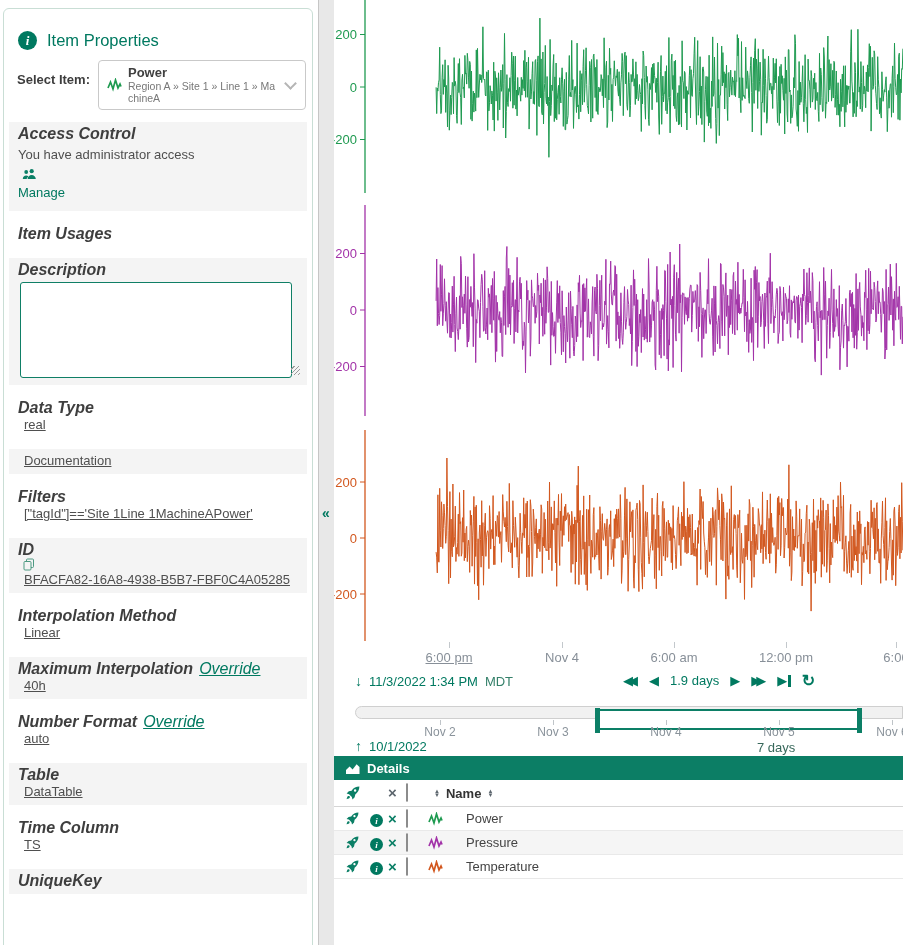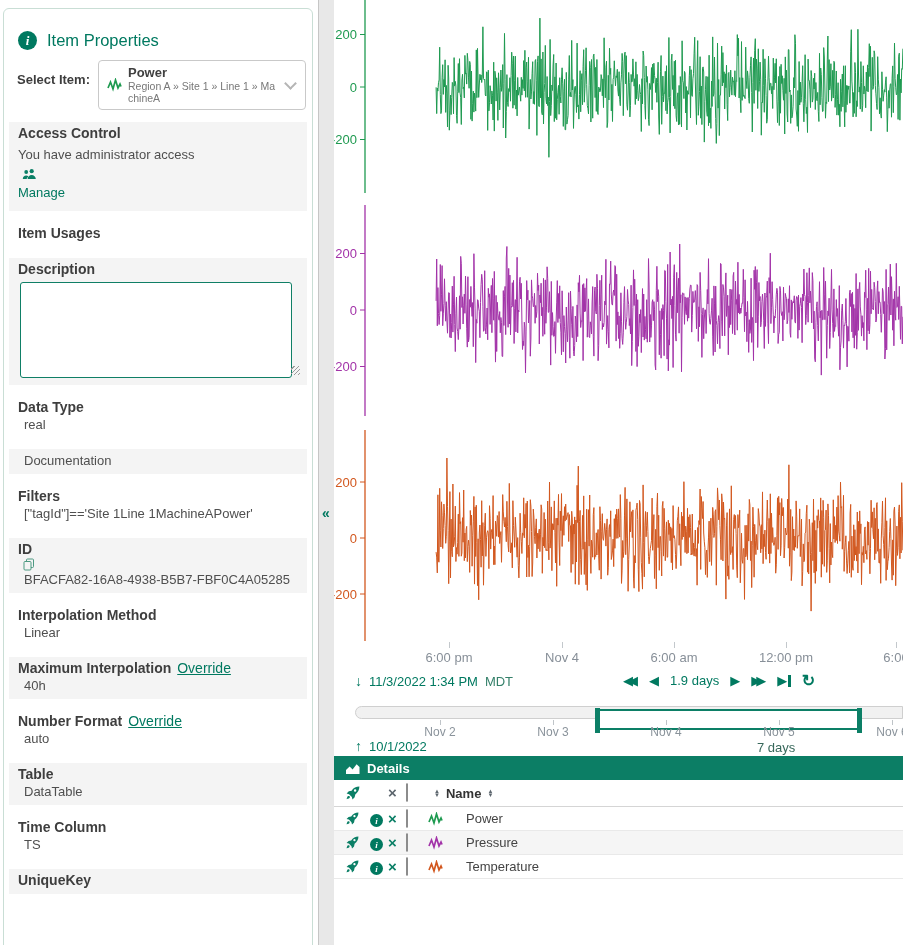--- a/index.html
+++ b/index.html
@@ -20,22 +20,22 @@
   .select-label { font-size:13px; font-weight:bold; color:#3d3d3d; padding-top:12px; white-space:nowrap; }
   .dropdown { flex:1; display:flex; align-items:center; gap:6px; border:1px solid #c9c9c9;
     border-radius:4px; background:#fff; padding:5px 6px 5px 8px; min-height:44px; cursor:pointer; }
   .dd-text { flex:1; }
   .dd-name { font-size:13px; font-weight:bold; color:#404040; line-height:14px; }
   .dd-path { font-size:10.5px; color:#777; line-height:12px; width:152px; word-break:break-all; }
   .chev { width:9px; height:9px; border-right:2px solid #b5b5b5; border-bottom:2px solid #b5b5b5;
     transform:rotate(45deg); margin:-4px 4px 0 0; flex:0 0 auto; }
   .sec { margin:0 5px 11px 5px; padding:3px 9px 5px 9px; }
   .sec.shaded { background:#f4f4f4; }
-  .sec-label { font-size:14px; font-weight:bold; color:#3e3e3e; line-height:17px; }
-  .sec-value { font-size:13px; color:#4f4f4f; line-height:17px; padding-left:6px; word-break:break-all; min-height:4px; }
+  .sec-label { font-size:16px; font-weight:bold; color:#3e3e3e; line-height:17px;font-style:italic; }
+  .sec-value { font-size:13px; color:#4f4f4f; line-height:17px; padding-left:6px; word-break:break-all; min-height:4px;text-decoration:underline; }
   .sec-text { font-size:13px; color:#4f4f4f; line-height:26px; }
   .sec-text.indent { padding-left:6px; }
   .glink { color:#007960; text-decoration:none; cursor:pointer; }
   .glink.underline { text-decoration:underline; }
   .desc-textarea { display:block; width:272px; height:96px; margin:4px 0 2px 2px; border:1px solid #0f7f66;
     border-radius:3px; background:#fff; resize:none; position:relative; }
   .resize-grip { position:absolute; right:12px; margin-top:-14px; width:9px; height:9px;
     background:repeating-linear-gradient(135deg, transparent 0 2px, #9a9a9a 2px 3px); }
   .inline-icon { display:inline-block; vertical-align:-2px; }
 
@@ -222,21 +222,21 @@
           <line x1="26" x2="31" y1="108" y2="108" stroke="#d2571e" stroke-width="1"></line>
           <text x="23" y="112.5" text-anchor="end" font-size="13" fill="#d2571e">0</text>
           <line x1="26" x2="31" y1="164" y2="164" stroke="#d2571e" stroke-width="1"></line>
           <text x="23" y="168.5" text-anchor="end" font-size="13" fill="#d2571e">-200</text>
           <polyline points="102.1,122.1 102.7,127.1 103.3,142.9 103.9,64.8 104.5,131.8 105.1,132.2 105.7,58.3 106.3,100.2 106.9,117.0 107.5,71.8 108.1,85.4 108.7,118.5 109.3,98.6 109.9,74.1 110.5,82.8 111.1,95.7 111.7,113.3 112.3,106.3 112.9,28.0 113.5,76.3 114.1,100.6 114.7,153.7 115.3,111.1 115.9,61.6 116.5,147.9 117.1,89.1 117.7,121.4 118.3,126.8 118.9,54.0 119.5,116.9 120.1,114.3 120.7,106.2 121.3,76.1 121.9,131.5 122.5,117.6 123.1,124.2 123.7,112.3 124.3,84.1 124.9,126.4 125.5,62.6 126.1,93.7 126.7,91.7 127.3,126.2 127.9,123.0 128.5,87.7 129.1,112.2 129.7,60.0 130.3,130.7 130.9,103.0 131.5,127.8 132.1,99.6 132.7,96.4 133.3,131.6 133.9,116.3 134.5,110.2 135.1,116.6 135.7,142.4 136.3,80.5 136.9,95.2 137.5,85.0 138.1,136.2 138.7,105.2 139.3,91.8 139.9,66.4 140.5,154.1 141.1,76.9 141.7,126.5 142.3,75.2 142.9,112.6 143.5,155.6 144.1,108.8 144.7,169.8 145.3,103.0 145.9,95.0 146.5,109.6 147.1,137.2 147.7,70.7 148.3,125.9 148.9,92.6 149.5,155.2 150.1,117.0 150.7,95.2 151.3,83.2 151.9,126.4 152.5,107.8 153.1,102.8 153.7,100.7 154.3,103.2 154.9,138.7 155.5,75.7 156.1,88.4 156.7,119.1 157.3,102.1 157.9,99.4 158.5,108.5 159.1,65.6 159.7,134.7 160.3,116.0 160.9,134.7 161.5,91.0 162.1,95.0 162.7,106.3 163.3,85.5 163.9,88.3 164.5,107.1 165.1,81.5 165.7,113.5 166.3,105.2 166.9,101.6 167.5,132.3 168.1,103.0 168.7,64.6 169.3,81.9 169.9,91.7 170.5,97.0 171.1,87.4 171.7,98.4 172.3,111.7 172.9,71.3 173.5,96.6 174.1,115.2 174.7,121.9 175.3,53.4 175.9,102.1 176.5,123.0 177.1,121.6 177.7,112.8 178.3,137.9 178.9,70.7 179.5,95.6 180.1,106.1 180.7,117.3 181.3,87.2 181.9,98.0 182.5,114.0 183.1,127.2 183.7,107.6 184.3,135.6 184.9,147.9 185.5,127.1 186.1,83.2 186.7,102.5 187.3,111.6 187.9,123.5 188.5,102.9 189.1,105.4 189.7,67.8 190.3,107.8 190.9,84.4 191.5,98.1 192.1,73.3 192.7,147.0 193.3,71.0 193.9,127.5 194.5,115.3 195.1,146.8 195.7,116.3 196.3,69.7 196.9,76.1 197.5,101.7 198.1,146.5 198.7,133.0 199.3,79.1 199.9,87.1 200.5,106.5 201.1,113.7 201.7,97.8 202.3,88.9 202.9,128.0 203.5,103.3 204.1,118.9 204.7,102.5 205.3,99.1 205.9,121.6 206.5,104.9 207.1,74.8 207.7,79.0 208.3,143.3 208.9,107.4 209.5,116.0 210.1,82.5 210.7,117.7 211.3,89.2 211.9,120.4 212.5,119.6 213.1,121.0 213.7,71.0 214.3,112.8 214.9,129.9 215.5,52.0 216.1,118.1 216.7,109.0 217.3,76.9 217.9,140.7 218.5,93.8 219.1,94.0 219.7,99.8 220.3,70.9 220.9,102.2 221.5,133.0 222.1,88.2 222.7,156.3 223.3,88.0 223.9,95.1 224.5,64.4 225.1,112.1 225.7,135.5 226.3,81.1 226.9,100.7 227.5,63.6 228.1,116.5 228.7,95.0 229.3,85.8 229.9,105.3 230.5,76.7 231.1,91.1 231.7,74.1 232.3,89.7 232.9,87.0 233.5,84.5 234.1,82.6 234.7,111.5 235.3,84.5 235.9,94.9 236.5,95.8 237.1,142.5 237.7,81.3 238.3,89.9 238.9,134.2 239.5,94.3 240.1,104.0 240.7,86.9 241.3,154.2 241.9,90.0 242.5,132.0 243.1,55.3 243.7,92.6 244.3,36.1 244.9,154.7 245.5,91.5 246.1,80.4 246.7,129.6 247.3,144.6 247.9,117.8 248.5,85.4 249.1,119.2 249.7,65.9 250.3,144.4 250.9,111.9 251.5,125.0 252.1,154.9 252.7,79.2 253.3,160.4 253.9,109.5 254.5,79.7 255.1,116.1 255.7,65.0 256.3,125.9 256.9,143.4 257.5,110.2 258.1,113.6 258.7,127.2 259.3,84.7 259.9,77.6 260.5,129.4 261.1,125.4 261.7,126.5 262.3,102.8 262.9,125.0 263.5,105.1 264.1,99.5 264.7,125.8 265.3,140.2 265.9,76.7 266.5,90.7 267.1,149.1 267.7,101.9 268.3,83.7 268.9,108.1 269.5,110.3 270.1,103.0 270.7,93.4 271.3,100.0 271.9,116.1 272.5,99.5 273.1,88.9 273.7,145.2 274.3,137.3 274.9,99.5 275.5,94.6 276.1,106.7 276.7,80.8 277.3,129.5 277.9,126.0 278.5,120.9 279.1,109.1 279.7,136.6 280.3,88.7 280.9,118.3 281.5,84.6 282.1,108.5 282.7,79.0 283.3,88.3 283.9,108.3 284.5,78.9 285.1,103.4 285.7,107.1 286.3,64.6 286.9,88.3 287.5,153.4 288.1,140.2 288.7,110.5 289.3,127.5 289.9,121.5 290.5,85.1 291.1,57.4 291.7,124.7 292.3,108.2 292.9,68.9 293.5,110.0 294.1,161.3 294.7,129.6 295.3,115.0 295.9,71.8 296.5,101.9 297.1,87.8 297.7,81.6 298.3,107.6 298.9,79.9 299.5,148.1 300.1,158.2 300.7,125.6 301.3,132.9 301.9,80.2 302.5,77.7 303.1,73.1 303.7,89.5 304.3,139.2 304.9,161.6 305.5,70.4 306.1,74.0 306.7,107.8 307.3,132.3 307.9,143.4 308.5,159.1 309.1,54.9 309.7,112.7 310.3,146.8 310.9,95.9 311.5,81.5 312.1,106.8 312.7,95.8 313.3,82.2 313.9,101.5 314.5,126.6 315.1,133.9 315.7,126.1 316.3,118.5 316.9,114.9 317.5,110.4 318.1,68.1 318.7,120.3 319.3,96.0 319.9,84.6 320.5,148.5 321.1,125.4 321.7,99.3 322.3,158.8 322.9,76.5 323.5,63.0 324.1,117.7 324.7,85.2 325.3,140.3 325.9,106.4 326.5,106.5 327.1,121.3 327.7,146.0 328.3,76.2 328.9,71.4 329.5,126.1 330.1,78.3 330.7,98.2 331.3,130.7 331.9,108.9 332.5,91.9 333.1,127.4 333.7,127.0 334.3,90.2 334.9,104.5 335.5,93.4 336.1,110.7 336.7,96.9 337.3,132.7 337.9,98.4 338.5,140.0 339.1,75.6 339.7,107.8 340.3,105.7 340.9,109.5 341.5,124.5 342.1,138.6 342.7,124.0 343.3,90.8 343.9,86.3 344.5,76.9 345.1,115.3 345.7,93.8 346.3,119.0 346.9,135.7 347.5,82.1 348.1,109.5 348.7,86.3 349.3,107.0 349.9,51.7 350.5,97.0 351.1,122.5 351.7,96.1 352.3,101.5 352.9,123.7 353.5,78.3 354.1,122.9 354.7,86.9 355.3,107.4 355.9,84.6 356.5,97.4 357.1,125.0 357.7,122.5 358.3,84.0 358.9,124.6 359.5,113.2 360.1,126.1 360.7,117.6 361.3,100.0 361.9,126.4 362.5,118.7 363.1,155.2 363.7,97.5 364.3,113.4 364.9,90.6 365.5,94.5 366.1,59.0 366.7,139.4 367.3,66.5 367.9,78.4 368.5,88.5 369.1,71.5 369.7,103.0 370.3,111.8 370.9,117.8 371.5,144.6 372.1,124.0 372.7,120.0 373.3,147.4 373.9,122.9 374.5,107.9 375.1,91.1 375.7,131.7 376.3,106.1 376.9,88.2 377.5,135.4 378.1,105.4 378.7,77.4 379.3,84.9 379.9,107.5 380.5,103.5 381.1,81.5 381.7,79.7 382.3,155.2 382.9,96.3 383.5,57.9 384.1,68.9 384.7,89.8 385.3,70.0 385.9,95.4 386.5,109.8 387.1,129.7 387.7,63.8 388.3,71.5 388.9,131.0 389.5,72.1 390.1,89.2 390.7,88.2 391.3,128.1 391.9,169.1 392.5,95.9 393.1,82.6 393.7,146.1 394.3,135.8 394.9,149.4 395.5,78.9 396.1,119.3 396.7,124.6 397.3,55.8 397.9,122.6 398.5,116.7 399.1,139.5 399.7,89.5 400.3,84.5 400.9,98.5 401.5,85.5 402.1,103.7 402.7,135.9 403.3,147.7 403.9,84.6 404.5,97.7 405.1,93.4 405.7,80.1 406.3,152.8 406.9,132.8 407.5,103.2 408.1,129.6 408.7,133.3 409.3,118.7 409.9,118.5 410.5,169.4 411.1,95.3 411.7,126.9 412.3,124.8 412.9,95.2 413.5,129.7 414.1,83.8 414.7,111.1 415.3,69.4 415.9,75.1 416.5,130.5 417.1,111.1 417.7,157.6 418.3,115.2 418.9,77.2 419.5,96.3 420.1,147.2 420.7,94.4 421.3,110.2 421.9,124.6 422.5,104.5 423.1,115.5 423.7,119.7 424.3,78.6 424.9,84.0 425.5,95.5 426.1,96.8 426.7,122.8 427.3,94.7 427.9,118.9 428.5,61.9 429.1,133.7 429.7,104.2 430.3,116.6 430.9,100.1 431.5,122.5 432.1,129.3 432.7,92.0 433.3,70.0 433.9,91.4 434.5,123.9 435.1,88.4 435.7,133.1 436.3,63.8 436.9,123.6 437.5,83.2 438.1,112.5 438.7,97.6 439.3,112.2 439.9,115.4 440.5,114.3 441.1,107.3 441.7,143.2 442.3,134.8 442.9,105.4 443.5,67.8 444.1,119.4 444.7,66.3 445.3,85.0 445.9,72.6 446.5,125.7 447.1,115.8 447.7,68.5 448.3,85.9 448.9,77.6 449.5,77.6 450.1,128.0 450.7,117.7 451.3,98.0 451.9,102.1 452.5,105.0 453.1,102.4 453.7,69.0 454.3,118.2 454.9,34.8 455.5,136.2 456.1,122.8 456.7,79.4 457.3,150.6 457.9,142.1 458.5,86.7 459.1,119.9 459.7,99.0 460.3,120.7 460.9,106.0 461.5,117.2 462.1,70.9 462.7,86.1 463.3,118.3 463.9,105.8 464.5,105.8 465.1,106.0 465.7,78.9 466.3,126.6 466.9,111.6 467.5,89.1 468.1,155.9 468.7,141.6 469.3,113.9 469.9,131.8 470.5,130.0 471.1,103.2 471.7,102.1 472.3,83.4 472.9,75.2 473.5,142.2 474.1,112.0 474.7,143.9 475.3,89.2 475.9,97.1 476.5,124.8 477.1,181.1 477.7,122.4 478.3,92.7 478.9,130.7 479.5,69.0 480.1,142.8 480.7,90.5 481.3,153.4 481.9,100.3 482.5,141.2 483.1,85.7 483.7,98.1 484.3,79.7 484.9,90.3 485.5,90.9 486.1,121.8 486.7,67.9 487.3,147.2 487.9,80.5 488.5,134.2 489.1,70.3 489.7,87.5 490.3,136.4 490.9,100.4 491.5,99.8 492.1,80.1 492.7,142.4 493.3,130.2 493.9,73.9 494.5,85.7 495.1,118.7 495.7,152.9 496.3,93.6 496.9,135.0 497.5,112.1 498.1,124.2 498.7,127.6 499.3,69.8 499.9,109.0 500.5,86.7 501.1,112.5 501.7,95.3 502.3,110.5 502.9,77.1 503.5,113.5 504.1,65.6 504.7,101.1 505.3,105.3 505.9,111.2 506.5,52.1 507.1,77.8 507.7,76.6 508.3,119.2 508.9,102.9 509.5,65.3 510.1,141.4 510.7,121.3 511.3,112.8 511.9,105.8 512.5,130.1 513.1,143.5 513.7,133.1 514.3,120.5 514.9,111.4 515.5,142.8 516.1,83.1 516.7,74.4 517.3,147.3 517.9,106.1 518.5,137.0 519.1,140.3 519.7,94.8 520.3,130.6 520.9,99.7 521.5,124.9 522.1,116.6 522.7,131.1 523.3,82.0 523.9,143.0 524.5,91.4 525.1,123.7 525.7,80.9 526.3,103.5 526.9,93.9 527.5,154.7 528.1,122.5 528.7,125.1 529.3,116.3 529.9,132.7 530.5,99.3 531.1,96.9 531.7,123.9 532.3,120.6 532.9,129.4 533.5,91.5 534.1,115.2 534.7,92.1 535.3,121.2 535.9,143.8 536.5,118.4 537.1,70.2 537.7,97.5 538.3,81.9 538.9,99.5 539.5,108.7 540.1,77.8 540.7,129.8 541.3,88.3 541.9,123.7 542.5,74.3 543.1,72.6 543.7,121.3 544.3,98.9 544.9,132.5 545.5,133.2 546.1,118.9 546.7,153.3 547.3,108.1 547.9,92.8 548.5,71.0 549.1,105.7 549.7,114.4 550.3,128.3 550.9,97.7 551.5,67.8 552.1,150.4 552.7,90.8 553.3,139.7 553.9,131.6 554.5,128.2 555.1,117.7 555.7,101.4 556.3,88.5 556.9,108.3 557.5,134.0 558.1,150.1 558.7,109.9 559.3,145.2 559.9,81.1 560.5,77.0 561.1,94.9 561.7,155.7 562.3,123.1 562.9,96.1 563.5,125.4 564.1,117.6 564.7,81.4 565.3,74.9 565.9,128.8 566.5,87.3 567.1,123.0 567.7,52.7 568.3,91.2 568.9,120.3" fill="none" stroke="#d2571e" stroke-width="1"></polyline>
         </svg>
       </div>
 
     <div id="xaxis">
         <div class="xtick-line" style="left: 115px;"></div>
-        <span class="xtick-label" style="left: 115px;">6:00 pm</span>
+        <span class="xtick-label" style="left: 115px; text-decoration: underline;">6:00 pm</span>
         <div class="xtick-line" style="left: 228px;"></div>
         <span class="xtick-label" style="left: 228px;">Nov 4</span>
         <div class="xtick-line" style="left: 340px;"></div>
         <span class="xtick-label" style="left: 340px;">6:00 am</span>
         <div class="xtick-line" style="left: 452px;"></div>
         <span class="xtick-label" style="left: 452px;">12:00 pm</span>
         <div class="xtick-line" style="left: 562px;"></div>
         <span class="xtick-label" style="left: 562px;">6:00</span>
       </div>
 

